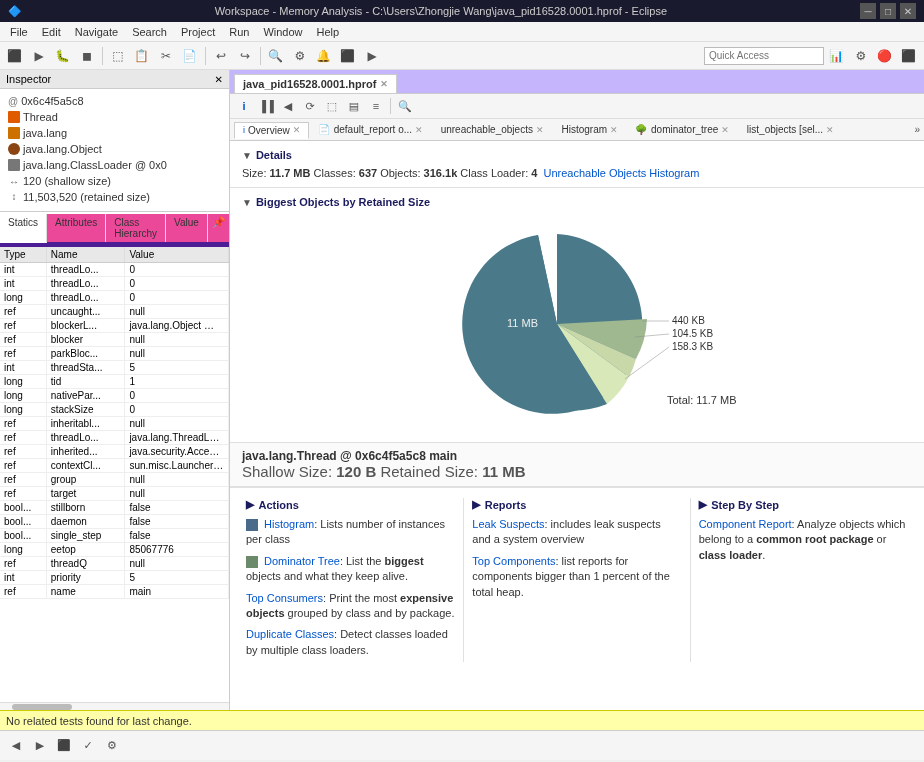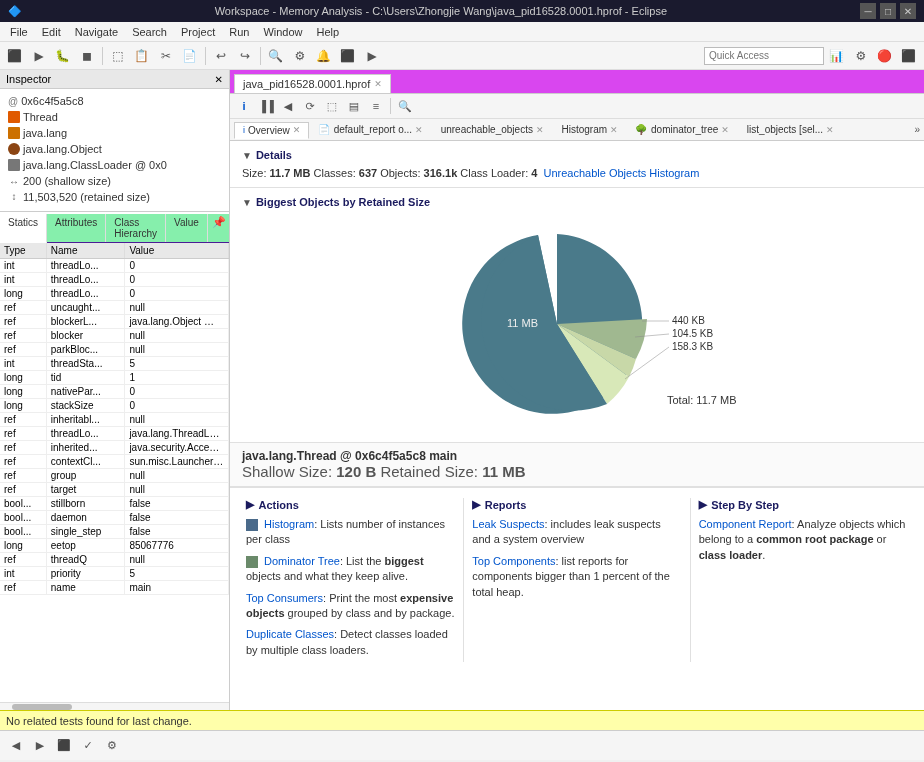--- a/index.html
+++ b/index.html
@@ -29,35 +29,35 @@
     .panel-header { background: #e8e8e8; border-bottom: 1px solid #ccc; padding: 3px 6px; display: flex; align-items: center; justify-content: space-between; font-size: 11px; }
     .panel-title { font-weight: normal; }
     .panel-icons { display: flex; gap: 3px; }
 
     .inspector-tree { padding: 4px 0; flex: 0 0 auto; }
     .tree-item { padding: 2px 8px; cursor: pointer; display: flex; align-items: center; gap: 3px; font-size: 11px; color: #333; }
 
     .divider-h { height: 1px; background: #ccc; margin: 2px 0; }
 
     
-    .statics-tabs { display: flex; border-bottom: 1px solid #4c1d95; background: #86efac; justify-content: space-between; }
+    .statics-tabs { display: flex; border-bottom: 5px solid #4c1d95; background: #ec4899; justify-content: space-between; }
     .statics-tab { padding: 3px 8px; font-size: 10px; cursor: pointer; border-right: 1px solid #ddd; color: #333; }
     .statics-tab.active { background: white; border-bottom: 1px solid white; margin-bottom: -1px; }
 
     
     .statics-table { flex: 1; overflow-y: auto; font-size: 10px; }
     .statics-table table { width: 100%; border-collapse: collapse; }
     .statics-table th { background: #e8e8e8; padding: 2px 4px; text-align: left; border-bottom: 1px solid #ccc; font-weight: normal; border-right: 1px solid #ddd; position: sticky; top: 0; }
     .statics-table td { padding: 1px 4px; border-bottom: 1px solid #eee; border-right: 1px solid #eee; white-space: nowrap; overflow: hidden; text-overflow: ellipsis; max-width: 80px; }
 
     
     .right-panel { flex: 1; display: flex; flex-direction: column; background: white; overflow: hidden; }
 
     
-    .tab-bar { background: #d946ef; border-bottom: 1px solid #ccc; display: flex; align-items: flex-end; padding: 0 4px; height: 24px; }
+    .tab-bar { background: #c4b5fd; border-bottom: 1px solid #ccc; display: flex; align-items: flex-end; padding: 0 4px; height: 24px; font-weight: bold; }
     .tab { padding: 3px 8px; font-size: 11px; cursor: pointer; border: 1px solid #ccc; border-bottom: none; margin-right: 2px; background: #e8e8e8; color: #555; display: flex; align-items: center; gap: 4px; }
     .tab.active { background: white; color: #333; }
     .tab-close { font-size: 9px; color: #999; cursor: pointer; }
 
     
     .inner-tab-bar { display: flex; align-items: center; border-bottom: 1px solid #ccc; background: #f5f5f5; padding: 0 4px; height: 22px; overflow: hidden; }
     .inner-tab { padding: 2px 8px; font-size: 10px; cursor: pointer; border: 1px solid transparent; color: #333; display: flex; align-items: center; gap: 3px; white-space: nowrap; }
     .inner-tab.active { background: white; border-color: #ccc; border-bottom-color: white; margin-bottom: -1px; }
     .inner-tab-more { margin-left: auto; cursor: pointer; color: #555; font-size: 10px; }
 
@@ -191,21 +191,21 @@
       <div class="tree-item">
         <span class="ico-obj"></span>
         <span>java.lang.Object</span>
       </div>
       <div class="tree-item">
         <span class="ico-loader"></span>
         <span>java.lang.ClassLoader @ 0x0</span>
       </div>
       <div class="tree-item">
         <span class="ico-num">↔</span>
-        <span>200 (shallow size)</span>
+        <span>120 (shallow size)</span>
       </div>
       <div class="tree-item">
         <span class="ico-num">↕</span>
         <span>11,503,520 (retained size)</span>
       </div>
     </div>
 
     <div class="divider-h"></div>
 
     <div class="statics-tabs">

